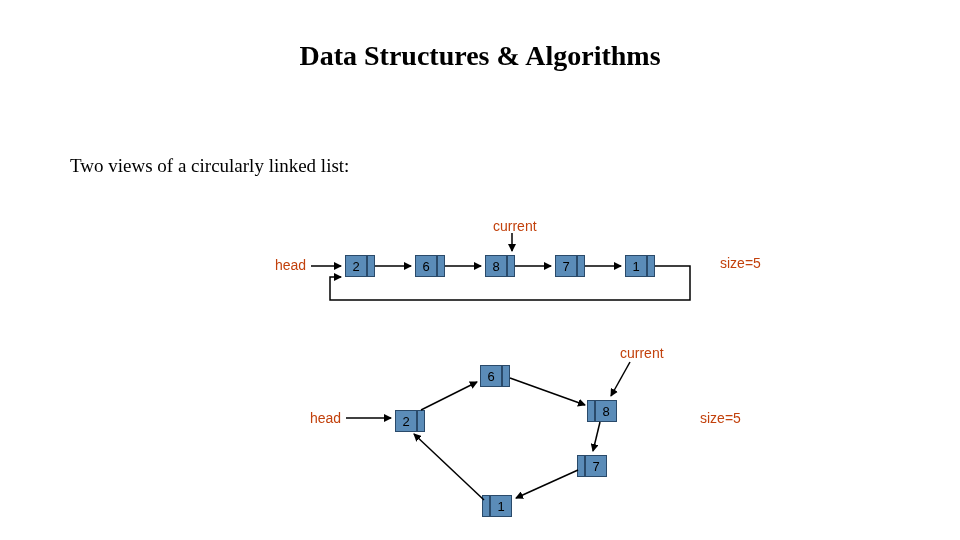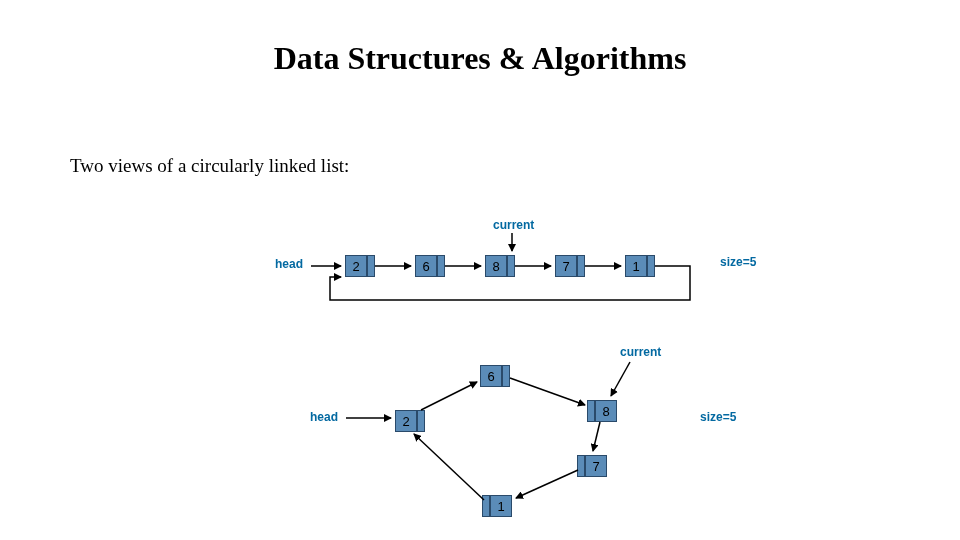--- a/index.html
+++ b/index.html
@@ -12,38 +12,37 @@
     position: relative;
     overflow: hidden;
   }
   .title {
     position: absolute;
     top: 40px;
     left: 0;
     width: 960px;
     text-align: center;
     font-family: "Times New Roman", Times, serif;
-    font-size: 32px;
+    font-size: 28px;
     font-weight: bold;
     color: #000;
   }
   .subtitle {
     position: absolute;
     top: 155px;
     left: 70px;
     font-family: "Times New Roman", Times, serif;
     font-size: 19px;
     color: #000;
   }
   .lbl {
     position: absolute;
-    font-size: 12px;
-    color: #0369a1;
+    font-size: 14px;
+    color: #c2410c;
     white-space: nowrap;
-    font-weight: bold;
   }
   .node {
     position: absolute;
     width: 22px;
     height: 22px;
     border: 1px solid #2a4a6a;
     background: #5b8cb8;
     color: #000;
     font-size: 13px;
     line-height: 22px;

